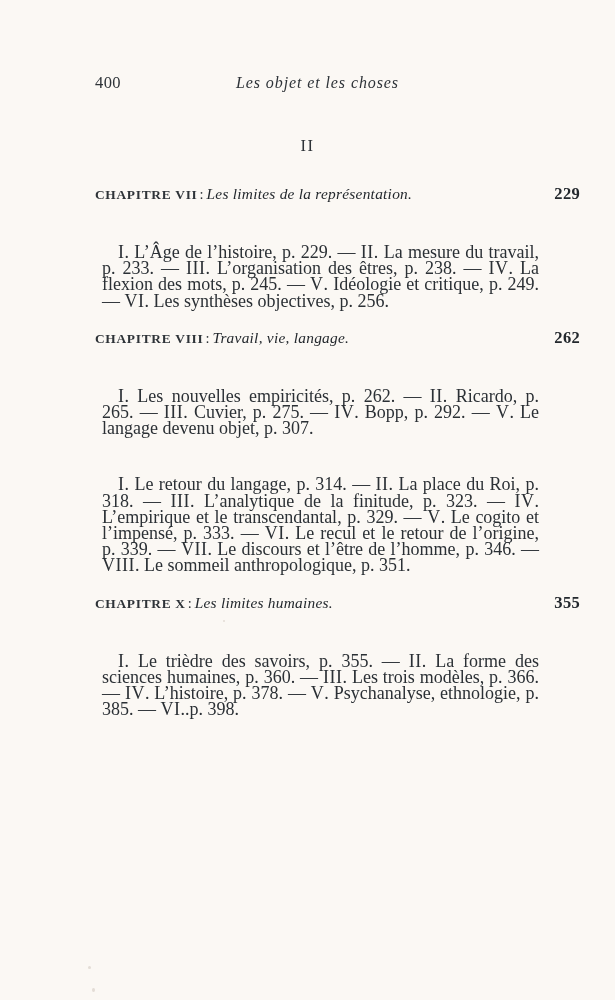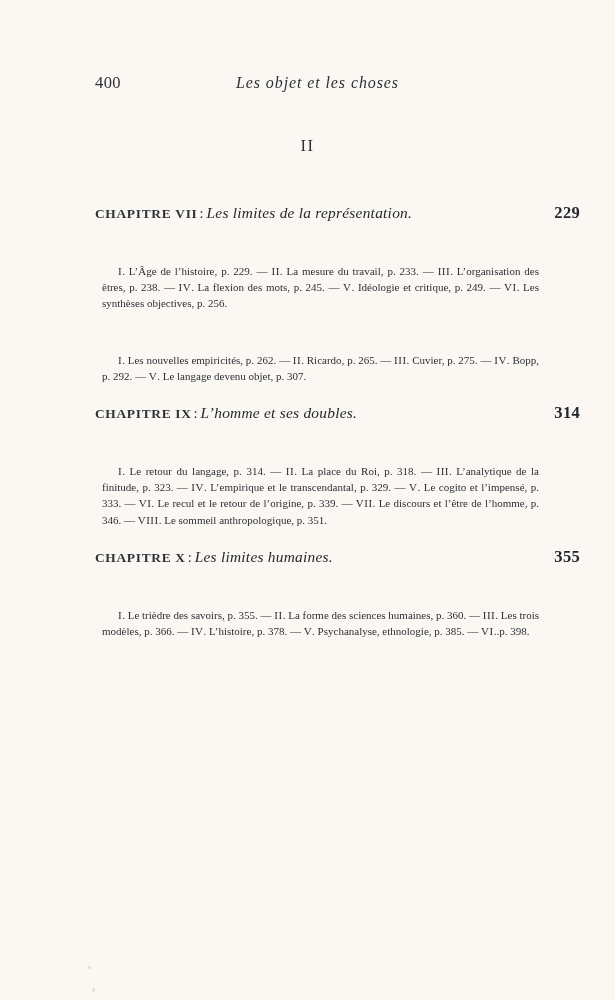--- a/index.html
+++ b/index.html
@@ -56,21 +56,21 @@
     width: 615px;
     text-align: center;
     font-size: 16.5px;
     letter-spacing: 1.4px;
     color: #2e3338;
   }
 
   
   .toc {
     position: absolute;
-    top: 204px;
+    top: 185px;
     left: 95px;
     width: 485px;
   }
   .chapter-block {
     margin-bottom: 20px;
   }
   .chapter-line {
     position: relative;
     height: 19px;
     margin-bottom: 5px;
@@ -103,21 +103,21 @@
   .chapter-page {
     position: absolute;
     right: 0;
     top: -1px;
     font-weight: bold;
     font-size: 16.5px;
     letter-spacing: 0.3px;
     color: #23282d;
   }
   .sections {
-    font-size: 11px;
+    font-size: 18px;
     line-height: 16.2px;
     text-align: justify;
     text-justify: inter-word;
     hyphens: auto;
     text-indent: 16px;
     padding-right: 41px;
     padding-left: 7px;
     color: #2b3035;
     margin-top: 40px;
   }
@@ -150,28 +150,28 @@
 
     <div class="chapter-block">
       <div class="chapter-line">
         <span class="chapter-label">CHAPITRE</span><span class="chapter-numeral">VII</span><span class="chapter-colon">:</span><span class="chapter-title">Les limites de la représentation.</span>
         <span class="chapter-page">229</span>
       </div>
       <div class="sections"><span class="sec-num">I</span>. L’Âge de l’histoire, p. 229. — <span class="sec-num">II</span>. La mesure du travail, p. 233. — <span class="sec-num">III</span>. L’organisation des êtres, p. 238. — <span class="sec-num">IV</span>. La flexion des mots, p. 245. — <span class="sec-num">V</span>. Idéologie et critique, p. 249. — <span class="sec-num">VI</span>. Les synthèses objectives, p. 256.</div>
     </div>
 
     <div class="chapter-block">
+      <div class="chapter-line">
+        <span class="chapter-label">CHAPITRE</span><span class="chapter-numeral">VIII</span><span class="chapter-colon">:</span><span class="chapter-title">Travail, vie, langage.</span>
+        <span class="chapter-page">262</span>
+      </div>
       <div class="sections"><span class="sec-num">I</span>. Les nouvelles empiricités, p. 262. — <span class="sec-num">II</span>. Ricardo, p. 265. — <span class="sec-num">III</span>. Cuvier, p. 275. — <span class="sec-num">IV</span>. Bopp, p. 292. — <span class="sec-num">V</span>. Le langage devenu objet, p. 307.</div>
     </div>
 
     <div class="chapter-block">
-      <div class="chapter-line">
-        <span class="chapter-label">CHAPITRE</span><span class="chapter-numeral">IX</span><span class="chapter-colon">:</span><span class="chapter-title">L’homme et ses doubles.</span>
-        <span class="chapter-page">314</span>
-      </div>
       <div class="sections"><span class="sec-num">I</span>. Le retour du langage, p. 314. — <span class="sec-num">II</span>. La place du Roi, p. 318. — <span class="sec-num">III</span>. L’analytique de la finitude, p. 323. — <span class="sec-num">IV</span>. L’empirique et le transcendantal, p. 329. — <span class="sec-num">V</span>. Le cogito et l’impensé, p. 333. — <span class="sec-num">VI</span>. Le recul et le retour de l’origine, p. 339. — <span class="sec-num">VII</span>. Le discours et l’être de l’homme, p. 346. — <span class="sec-num">VIII</span>. Le sommeil anthropologique, p. 351.</div>
     </div>
 
     <div class="chapter-block">
       <div class="chapter-line">
         <span class="chapter-label">CHAPITRE</span><span class="chapter-numeral">X</span><span class="chapter-colon">:</span><span class="chapter-title">Les limites humaines.</span>
         <span class="chapter-page">355</span>
       </div>
       <div class="sections"><span class="sec-num">I</span>. Le trièdre des savoirs, p. 355. — <span class="sec-num">II</span>. La forme des sciences humaines, p. 360. — <span class="sec-num">III</span>. Les trois modèles, p. 366. — <span class="sec-num">IV</span>. L’histoire, p. 378. — <span class="sec-num">V</span>. Psychanalyse, ethnologie, p. 385. — <span class="sec-num">VI</span>..p. 398.</div>
     </div>

